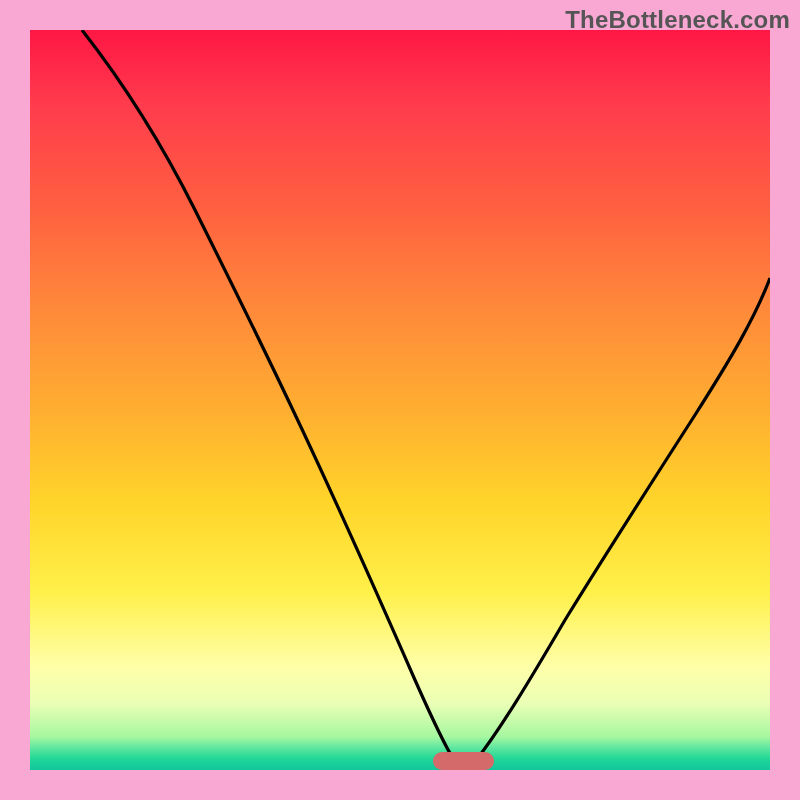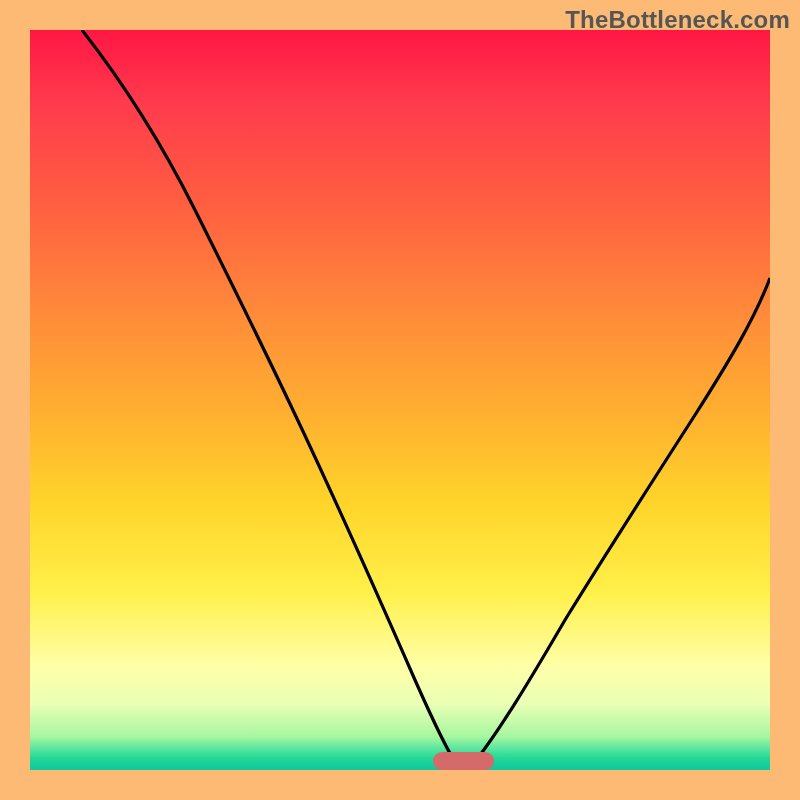--- a/index.html
+++ b/index.html
@@ -7,21 +7,21 @@
     padding: 0;
     width: 800px;
     height: 800px;
     background: #000;
     font-family: Arial, Helvetica, sans-serif;
   }
   .frame {
     position: relative;
     width: 800px;
     height: 800px;
-    background: #fdba74;
+    background: #f9a8d4;
   }
   .watermark {
     position: absolute;
     top: 6px;
     right: 10px;
     color: #555;
     font-size: 24px;
     font-weight: 600;
     letter-spacing: 0.2px;
     z-index: 10;

